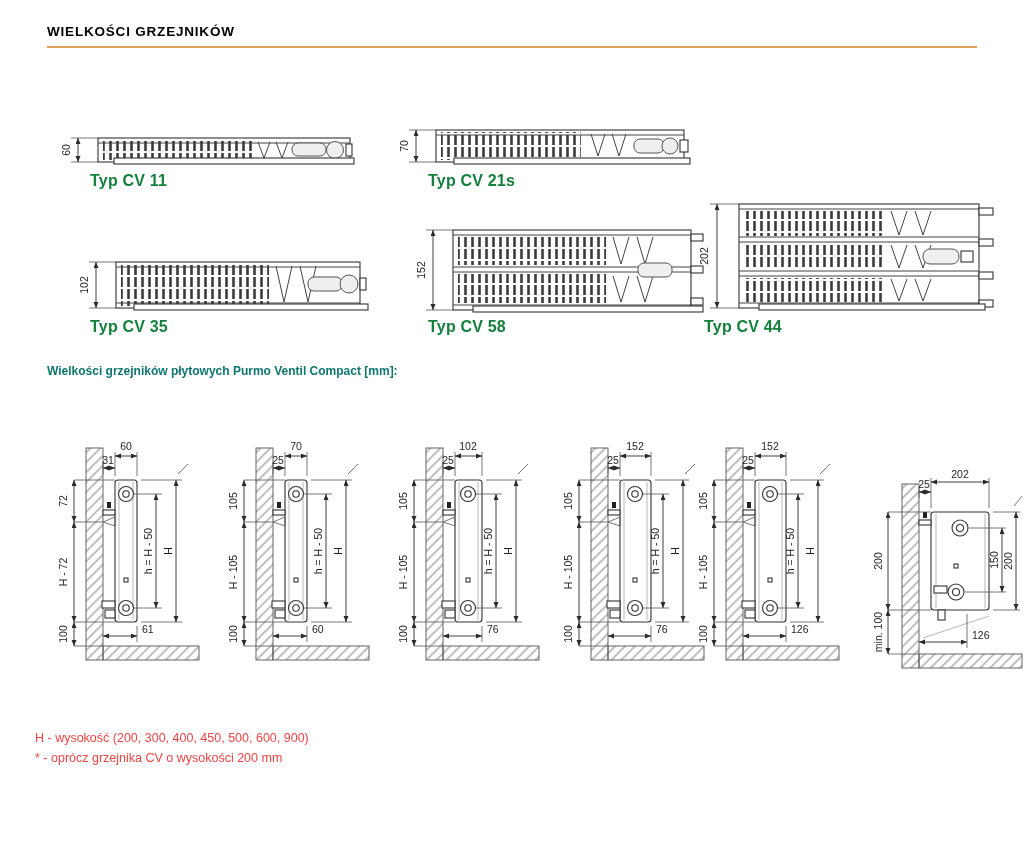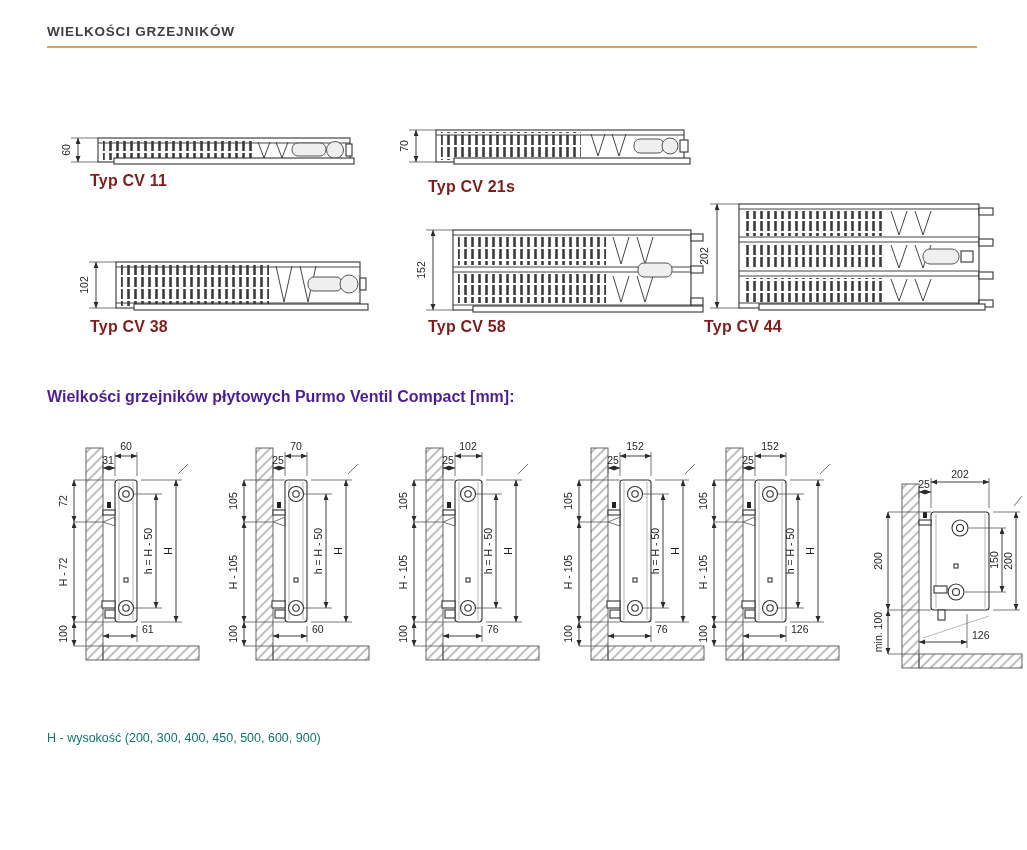--- a/index.html
+++ b/index.html
@@ -1,25 +1,25 @@
 <!DOCTYPE html>
 <html><head>
 <meta charset="utf-8">
 <style>
   html,body{margin:0;padding:0}
   body{width:1027px;height:850px;position:relative;background:#fff;
        font-family:"Liberation Sans",sans-serif;overflow:hidden}
   svg.draw{position:absolute;overflow:visible}
   svg.draw text{font-family:"Liberation Sans",sans-serif;font-size:10.5px;fill:#1f1f1f}
   .htitle{position:absolute;left:47px;top:24px;font-size:13.5px;font-weight:600;
-          color:#404040;letter-spacing:.8px}
+          color:#000000;letter-spacing:.8px}
   .hline{position:absolute;left:47px;top:46px;width:930px;height:2px;background:#dea157}
-  .typ{position:absolute;font-weight:bold;font-size:16px;color:#7f1d1d;letter-spacing:.2px}
-  .h2{position:absolute;left:47px;top:388px;font-weight:bold;font-size:16px;color:#4c1d95}
-  .legend{position:absolute;left:47px;top:729px;font-size:12.5px;color:#0f766e;line-height:19.5px}
+  .typ{position:absolute;font-weight:bold;font-size:16px;color:#15803d;letter-spacing:.2px}
+  .h2{position:absolute;left:47px;top:364px;font-weight:bold;font-size:12px;color:#0f766e}
+  .legend{position:absolute;left:35px;top:729px;font-size:12.5px;color:#ef4444;line-height:19.5px}
   .legend div{white-space:nowrap}
   .body{fill:#fff;stroke:#333;stroke-width:1.1}
   .lite{fill:#efefef;stroke:#555;stroke-width:1}
   .thin{stroke:#9a9a9a;stroke-width:.7;fill:none}
   .ext{stroke:#555;stroke-width:.8;fill:none}
   .dim{stroke:#2b2b2b;stroke-width:.9;fill:none}
   .hat{fill:url(#hatch);stroke:#555;stroke-width:.9}
   .fins{fill:url(#fins);stroke:none}
   .pnl{stroke:#444;stroke-width:1;fill:none}
   .dark{fill:#222;stroke:none}
@@ -69,39 +69,39 @@
   <rect x="40" y="8" width="248" height="32" class="body"></rect>
   <line x1="40" y1="13" x2="288" y2="13" class="pnl"></line>
   <rect x="45" y="10" width="140" height="28" class="fins"></rect>
   <path d="M195 12 L202 34 L209 12" class="pnl"></path>
     <path d="M216 12 L223 34 L230 12" class="pnl"></path>
   <rect x="238" y="17" width="30" height="14" rx="6" class="lite"></rect>
   <circle cx="274" cy="24" r="8" class="lite"></circle>
   <rect x="284" y="18" width="8" height="12" class="body"></rect>
   <rect x="58" y="36" width="236" height="6" class="body"></rect>
 </svg>
-<div class="typ" style="left:428px;top:178px">Typ CV 21s</div>
+<div class="typ" style="left:428px;top:172px">Typ CV 21s</div>
 
 <svg class="draw" style="left:76px;top:252px" width="290" height="64" viewBox="0 0 290 64">
   <line x1="13" y1="10" x2="40" y2="10" class="ext"></line>
     <line x1="13" y1="56" x2="40" y2="56" class="ext"></line>
   <line x1="20" y1="10" x2="20" y2="56" class="dim" marker-start="url(#arr)" marker-end="url(#arr)"></line>
   <text transform="rotate(-90 12 33)" x="12" y="33" text-anchor="middle">102</text>
   <rect x="40" y="10" width="244" height="46" class="body"></rect>
   <line x1="40" y1="15" x2="284" y2="15" class="pnl"></line>
     <line x1="40" y1="51" x2="284" y2="51" class="pnl"></line>
   <rect x="45" y="12" width="148" height="42" class="fins"></rect>
   <path d="M200 14 L208 50 L216 14" class="pnl"></path>
     <path d="M224 14 L232 50 L240 14" class="pnl"></path>
   <rect x="232" y="25" width="34" height="14" rx="6" class="lite"></rect>
   <circle cx="273" cy="32" r="9" class="lite"></circle>
   <rect x="284" y="26" width="6" height="12" class="body"></rect>
   <rect x="58" y="52" width="234" height="6" class="body"></rect>
 </svg>
-<div class="typ" style="left:90px;top:318px">Typ CV 38</div>
+<div class="typ" style="left:90px;top:318px">Typ CV 35</div>
 
 <svg class="draw" style="left:413px;top:224px" width="292" height="92" viewBox="0 0 292 92">
   <line x1="13" y1="6" x2="40" y2="6" class="ext"></line>
     <line x1="13" y1="86" x2="40" y2="86" class="ext"></line>
   <line x1="20" y1="6" x2="20" y2="86" class="dim" marker-start="url(#arr)" marker-end="url(#arr)"></line>
   <text transform="rotate(-90 12 46)" x="12" y="46" text-anchor="middle">152</text>
   <rect x="40" y="6" width="238" height="80" class="body"></rect>
   <line x1="40" y1="11" x2="278" y2="11" class="pnl"></line>
   <line x1="40" y1="43" x2="278" y2="43" class="pnl"></line>
     <line x1="40" y1="48" x2="278" y2="48" class="pnl"></line>
@@ -427,13 +427,14 @@
   <text x="72" y="20" text-anchor="middle">25</text>
   <text transform="rotate(-90 30 93)" x="30" y="93" text-anchor="middle">200</text>
   <text transform="rotate(-90 30 164)" x="30" y="164" text-anchor="middle" font-size="9.5">min. 100</text>
   <text transform="rotate(-90 146 92)" x="146" y="92" text-anchor="middle">150</text>
   <text transform="rotate(-90 160 93)" x="160" y="93" text-anchor="middle">200</text>
   <text x="120" y="171">126</text>
 </svg>
 
 <div class="legend">
   <div>H - wysokość (200, 300, 400, 450, 500, 600, 900)</div>
+  <div>* - oprócz grzejnika CV o wysokości 200 mm</div>
 </div>
 
 </body></html>

